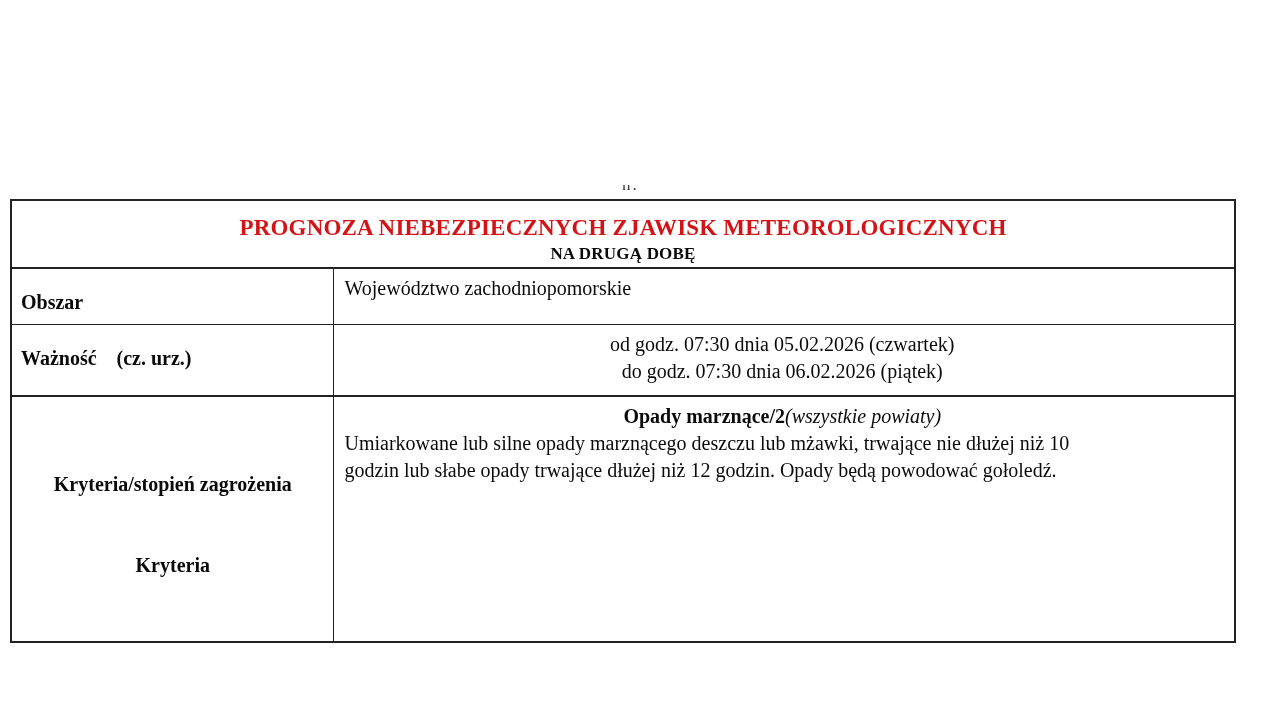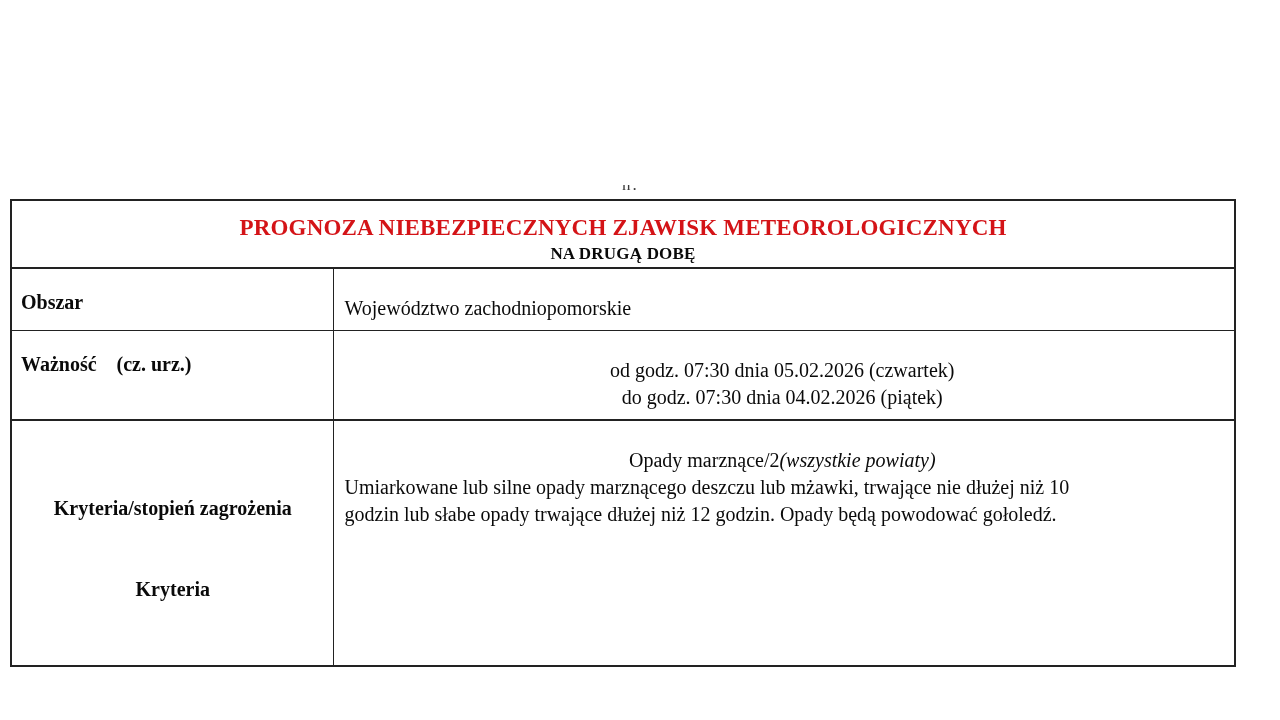--- a/index.html
+++ b/index.html
@@ -67,30 +67,30 @@
 
   col.c-label { width: 322px; }
   col.c-value { width: 902px; }
 
   td.label-cell {
     font-weight: bold;
     padding: 20px 8px 8px 9px;
     white-space: pre-wrap;
   }
   td.value-cell {
-    padding: 26px 14px 8px 11px;
+    padding: 6px 14px 8px 11px;
   }
 
   tr.row-obszar td { height: 48px; }
   tr.row-waznosc td { height: 71px; border-bottom: 2px solid #222222; }
   tr.row-zjawisko td { height: 95px; }
 
   .line { display: block; text-align: center; }
 
-  .phen-bold { font-weight: normal; }
+  .phen-bold { font-weight: bold; }
   .phen-italic { font-style: italic; }
 
   .criteria-line { display: block; }
 </style>
 </head>
 <body>
 
 <div class="page">
 
   <div class="clipped-fragment">
@@ -112,21 +112,21 @@
 
       <tr class="row-obszar">
         <td class="label-cell">Obszar</td>
         <td class="value-cell">Województwo zachodniopomorskie</td>
       </tr>
 
       <tr class="row-waznosc">
         <td class="label-cell">Ważność    (cz. urz.)</td>
         <td class="value-cell">
           <span class="line">od godz. 07:30 dnia 05.02.2026 (czwartek)</span>
-          <span class="line">do godz. 07:30 dnia 04.02.2026 (piątek)</span>
+          <span class="line">do godz. 07:30 dnia 06.02.2026 (piątek)</span>
         </td>
       </tr>
 
       <tr class="row-zjawisko">
         <td class="label-cell">
           <span class="line">Kryteria/stopień zagrożenia</span>
           <span class="line">Kryteria</span>
         </td>
         <td class="value-cell">
           <span class="line">

